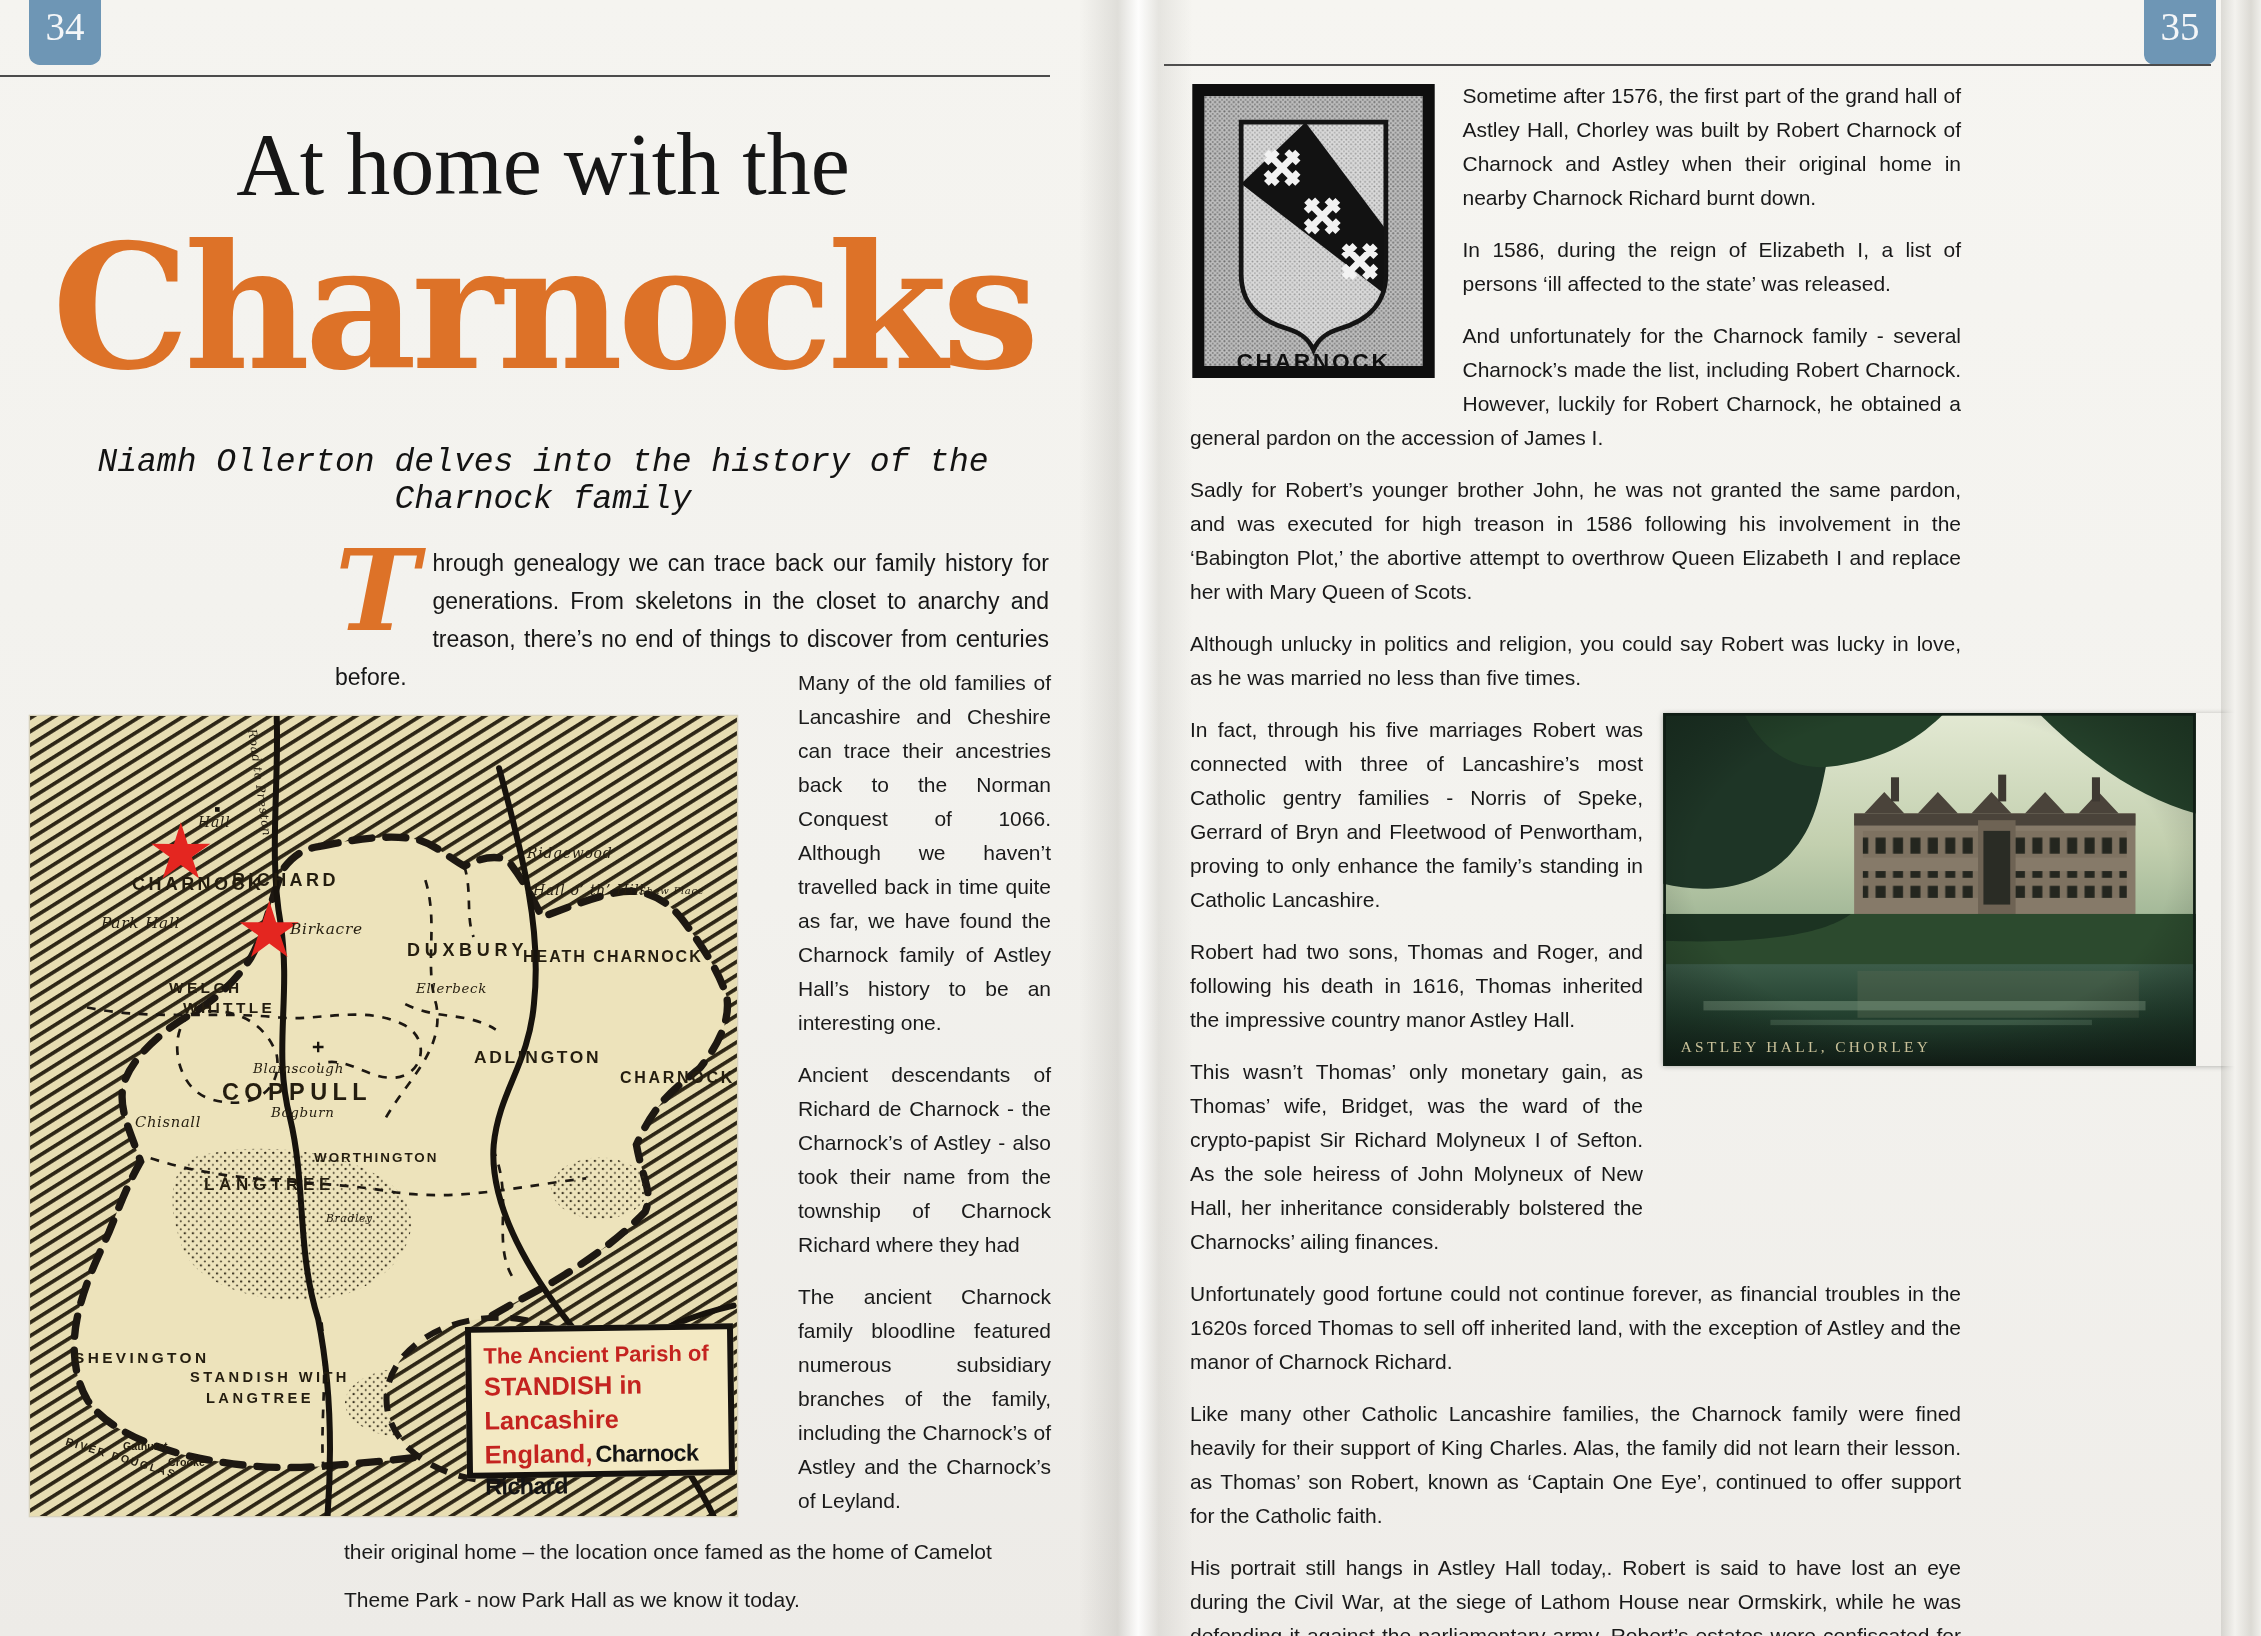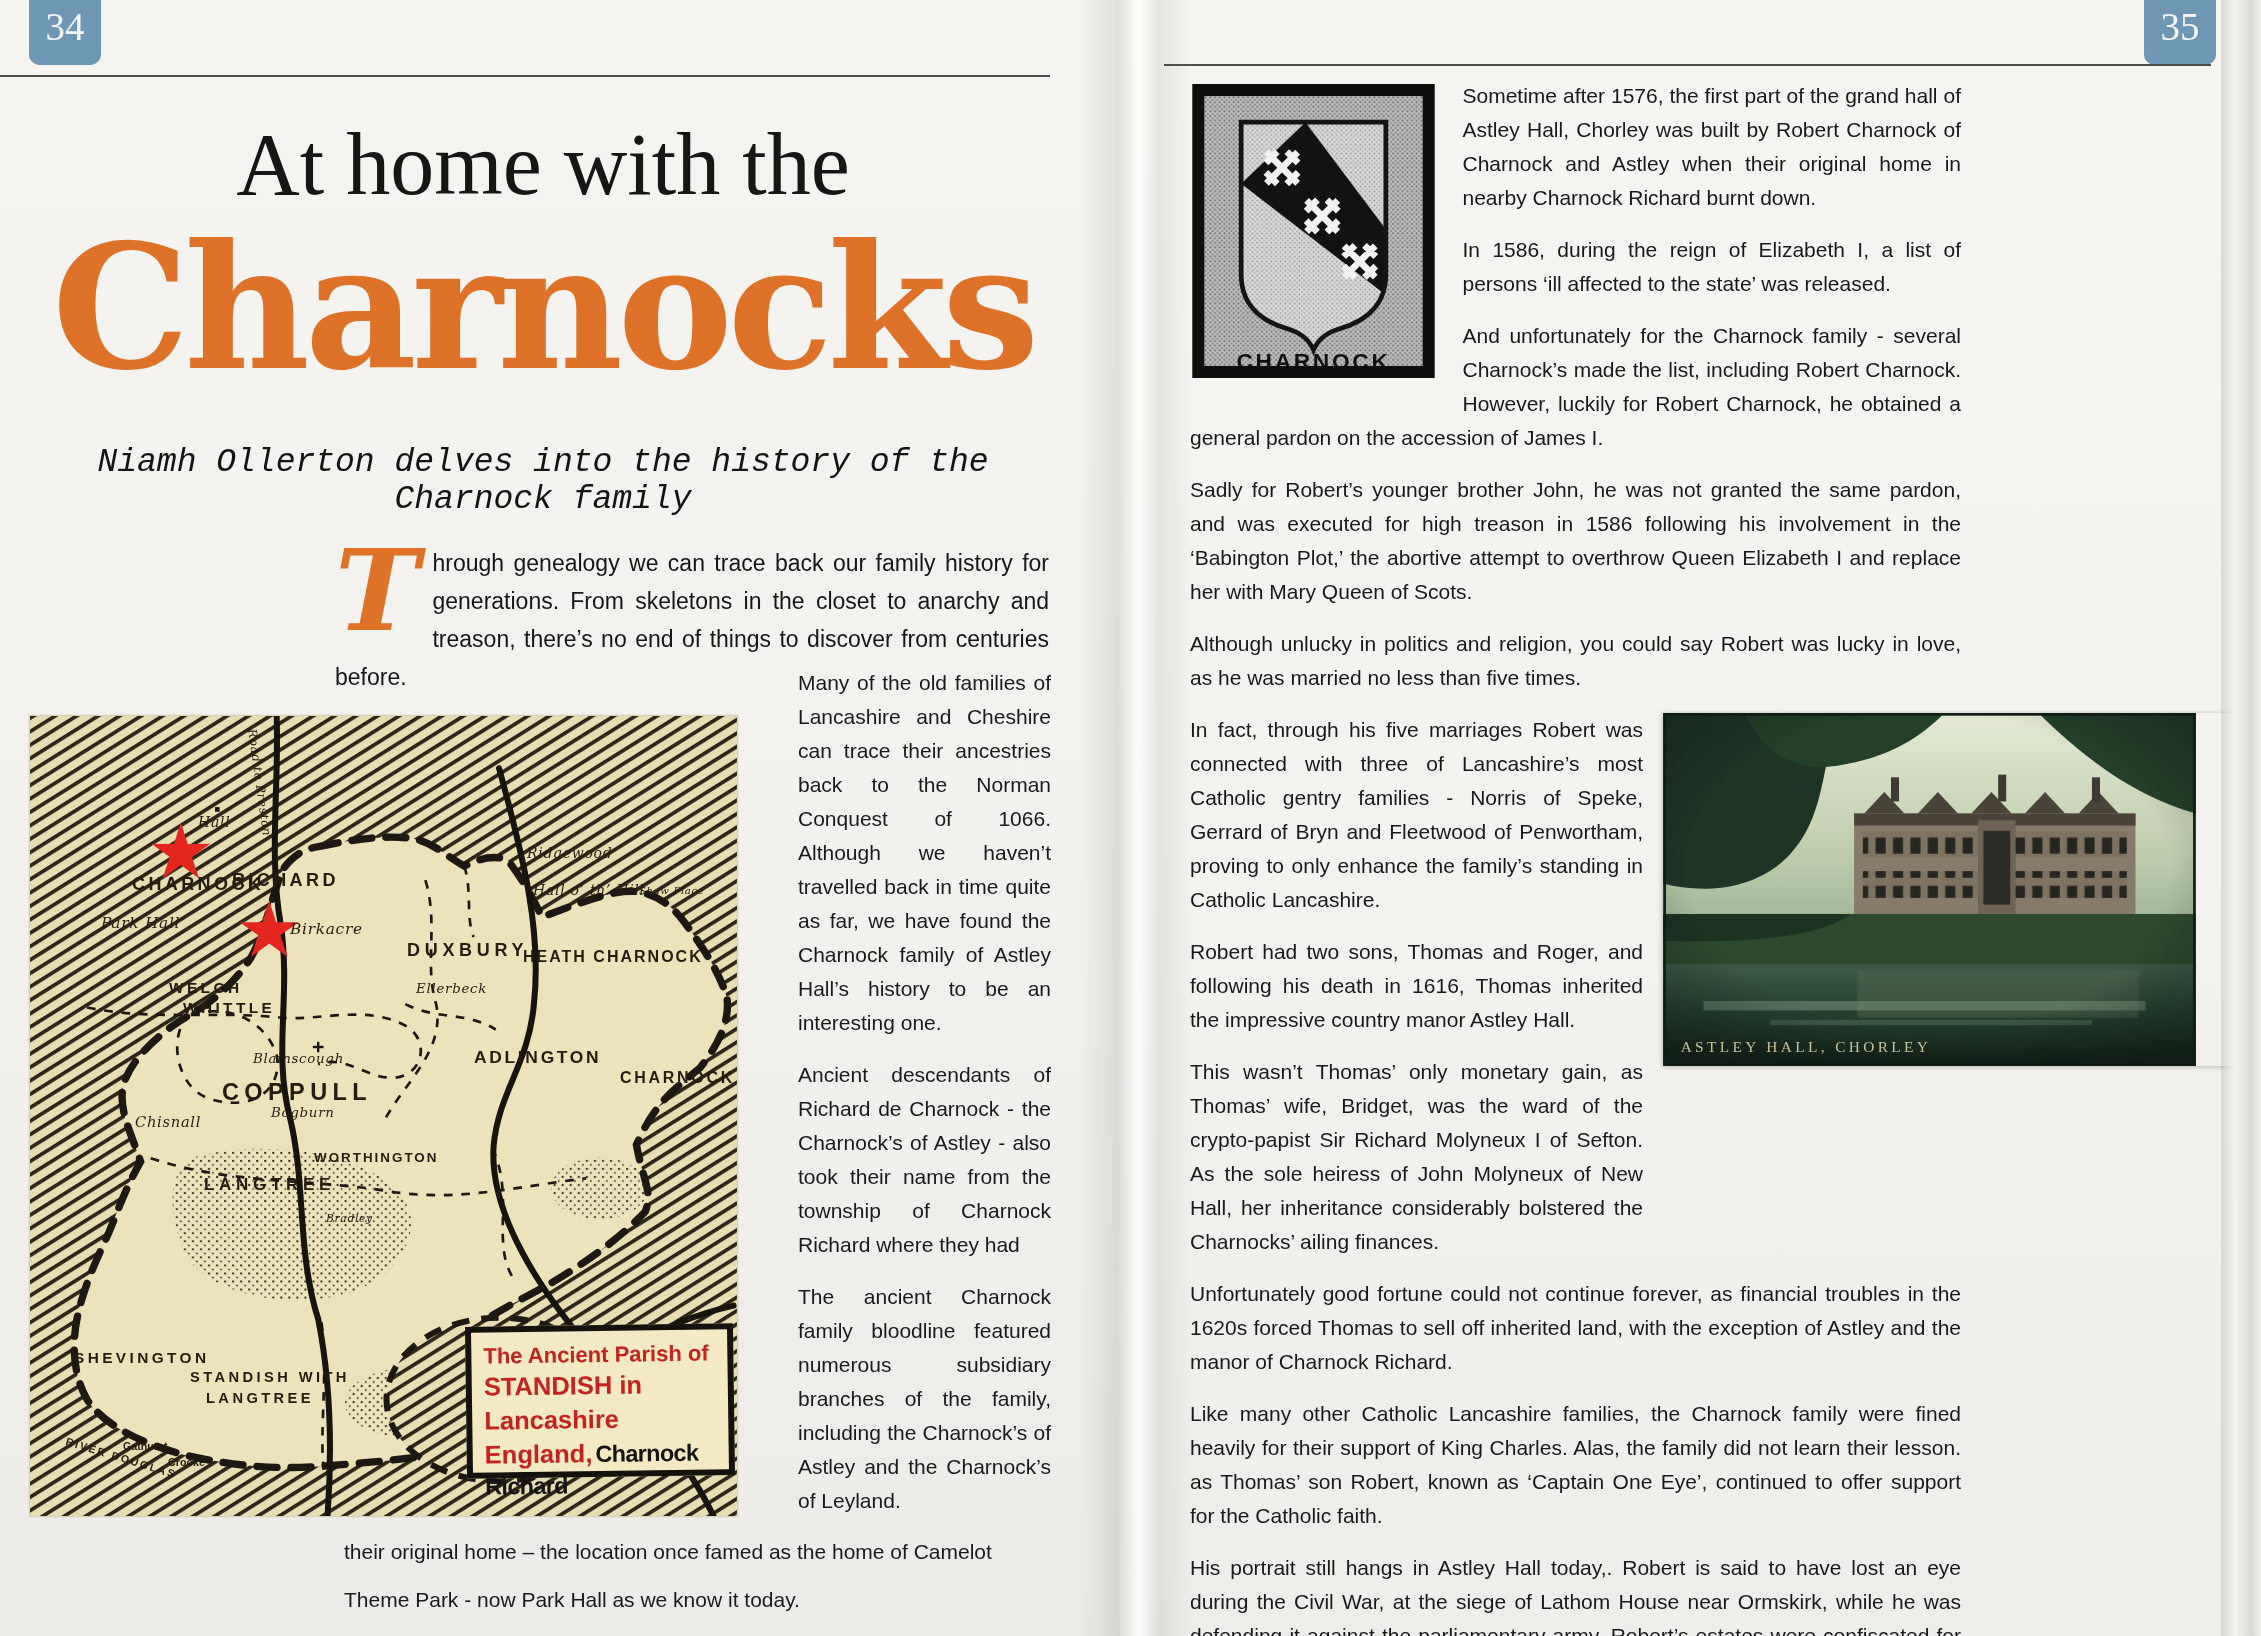--- a/index.html
+++ b/index.html
@@ -116,21 +116,21 @@
     </svg>
 
     <span class="ml caps" style="left:102px;top:158px;font-size:18px">CHARNOCK</span>
     <span class="ml caps" style="left:202px;top:154px;font-size:18px">RICHARD</span>
     <span class="ml script" style="left:168px;top:98px;font-size:14px">Hall</span>
     <span class="ml script" style="left:71px;top:198px;font-size:15.4px">Park Hall</span>
     <span class="ml script" style="left:260px;top:204px;font-size:15.4px">Birkacre</span>
     <span class="ml script rot" style="left:229px;top:12px;font-size:12px;transform:rotate(82deg)">Road to Preston</span>
     <span class="ml caps" style="left:139px;top:263px;font-size:15.4px">WELCH</span>
     <span class="ml caps" style="left:153px;top:283px;font-size:15.4px">WHITTLE</span>
-    <span class="ml script" style="left:223px;top:335px;font-size:13.4px">Blainscough</span>
+    <span class="ml script" style="left:223px;top:345px;font-size:13.4px">Blainscough</span>
     <span class="ml caps" style="left:192px;top:363px;font-size:23.5px;letter-spacing:5.4px">COPPULL</span>
     <span class="ml script" style="left:241px;top:389px;font-size:13.4px">Bogburn</span>
     <span class="ml script" style="left:105px;top:397px;font-size:14.7px">Chisnall</span>
     <span class="ml caps" style="left:284px;top:434px;font-size:13.4px;letter-spacing:2px">WORTHINGTON</span>
     <span class="ml caps" style="left:174px;top:459px;font-size:17px;letter-spacing:4.7px">LANGTREE</span>
     <span class="ml script" style="left:296px;top:496px;font-size:10.7px">Bradley</span>
     <span class="ml caps" style="left:44px;top:633px;font-size:15.4px">SHEVINGTON</span>
     <span class="ml caps" style="left:160px;top:653px;font-size:14.7px">STANDISH WITH</span>
     <span class="ml caps" style="left:176px;top:674px;font-size:14.7px">LANGTREE</span>
     <span class="ml caps rot" style="left:38px;top:719px;font-size:10.7px;letter-spacing:2px;transform:rotate(17deg)">RIVER DOUGLAS</span>

